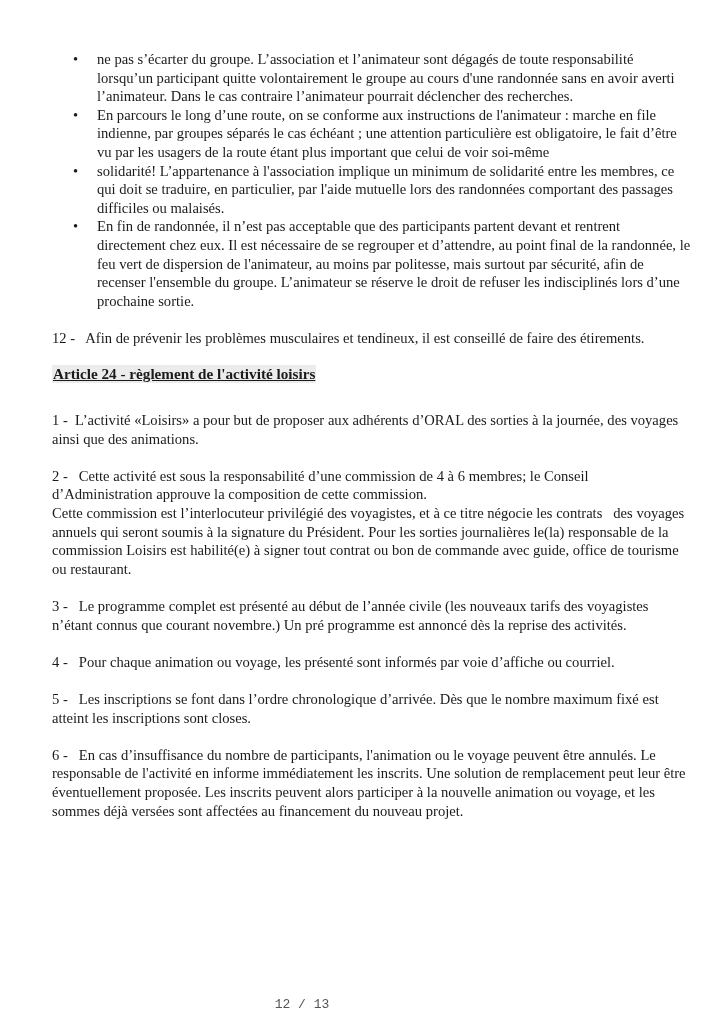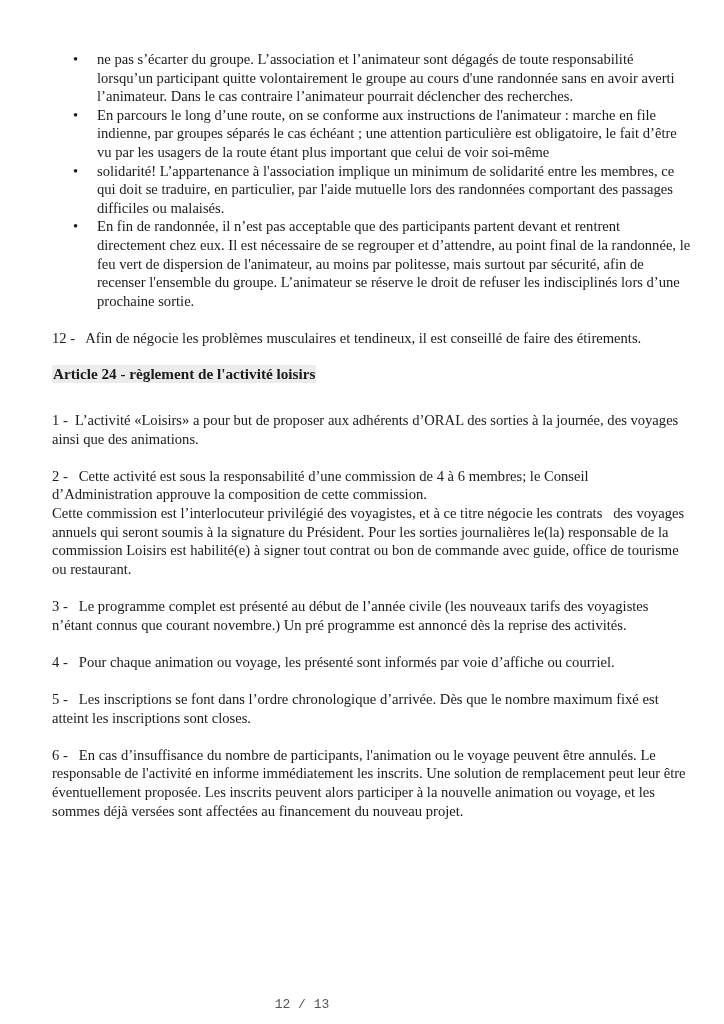--- a/index.html
+++ b/index.html
@@ -5,37 +5,37 @@
   html, body { margin:0; padding:0; background:#ffffff; }
   body { width:724px; height:1024px; position:relative; overflow:hidden;
          font-family:"Liberation Serif", serif; color:#1a1a1a; }
   .page { position:absolute; left:52px; top:50px; width:640px;
           font-size:14.6px; line-height:18.6px; }
   ul.bullets { list-style:none; margin:0; padding:0 0 0 45px; }
   ul.bullets li { position:relative; }
   ul.bullets li .dot { position:absolute; left:-24px; top:0; }
   .para { margin:18.6px 0 0 0; }
   .para .num { white-space:pre; }
-  .heading { display:inline-block; margin-top:17px; font-weight:bold; 
+  .heading { display:inline-block; margin-top:17px; font-weight:bold; text-decoration:underline;
              background:#ececec; font-size:15.2px; padding:0 1px; }
   .footer { position:absolute; top:997px; left:0; width:604px; text-align:center;
             font-family:"Liberation Mono", monospace; font-size:13px; color:#555; }
 </style>
 </head>
 <body>
 
 <div class="page">
   <ul class="bullets">
     <li><span class="dot">•</span><span>ne pas s’écarter du groupe. L’association et l’animateur sont dégagés de toute responsabilité lorsqu’un participant quitte volontairement le groupe au cours d'une randonnée sans en avoir averti l’animateur. Dans le cas contraire l’animateur pourrait déclencher des recherches.</span></li>
     <li><span class="dot">•</span><span>En parcours le long d’une route, on se conforme aux instructions de l'animateur : marche en file indienne, par groupes séparés le cas échéant ; une attention particulière est obligatoire, le fait d’être vu par les usagers de la route étant plus important que celui de voir soi-même</span></li>
     <li><span class="dot">•</span><span>solidarité! L’appartenance à l'association implique un minimum de solidarité entre les membres, ce qui doit se traduire, en particulier, par l'aide mutuelle lors des randonnées comportant des passages difficiles ou malaisés.</span></li>
     <li><span class="dot">•</span><span>En fin de randonnée, il n’est pas acceptable que des participants partent devant et rentrent directement chez eux. Il est nécessaire de se regrouper et d’attendre, au point final de la randonnée, le feu vert de dispersion de l'animateur, au moins par politesse, mais surtout par sécurité, afin de recenser l'ensemble du groupe. L’animateur se réserve le droit de refuser les indisciplinés lors d’une prochaine sortie.</span></li>
   </ul>
 
-  <p class="para"><span class="num">12 -   </span><span>Afin de négocie les problèmes musculaires et tendineux, il est conseillé de faire des étirements.</span></p>
+  <p class="para"><span class="num">12 -   </span><span>Afin de prévenir les problèmes musculaires et tendineux, il est conseillé de faire des étirements.</span></p>
 
   <div class="heading">Article 24 - règlement de l'activité loisirs</div>
 
   <p class="para" style="margin-top:28px"><span class="num">1 -  </span><span>L’activité «Loisirs» a pour but de proposer aux adhérents d’ORAL des sorties à la journée, des voyages ainsi que des animations.</span></p>
   <p class="para"><span class="num">2 -   </span><span>Cette activité est sous la responsabilité d’une commission de 4 à 6 membres; le Conseil d’Administration approuve la composition de cette commission.</span><br><span style="white-space:pre-wrap">Cette commission est l’interlocuteur privilégié des voyagistes, et à ce titre négocie les contrats   des voyages annuels qui seront soumis à la signature du Président. Pour les sorties journalières le(la) responsable de la commission Loisirs est habilité(e) à signer tout contrat ou bon de commande avec guide, office de tourisme ou restaurant.</span></p>
   <p class="para"><span class="num">3 -   </span><span>Le programme complet est présenté au début de l’année civile (les nouveaux tarifs des voyagistes n’étant connus que courant novembre.) Un pré programme est annoncé dès la reprise des activités.</span></p>
   <p class="para"><span class="num">4 -   </span><span>Pour chaque animation ou voyage, les présenté sont informés par voie d’affiche ou courriel.</span></p>
   <p class="para"><span class="num">5 -   </span><span>Les inscriptions se font dans l’ordre chronologique d’arrivée. Dès que le nombre maximum fixé est atteint les inscriptions sont closes.</span></p>
   <p class="para"><span class="num">6 -   </span><span>En cas d’insuffisance du nombre de participants, l'animation ou le voyage peuvent être annulés. Le responsable de l'activité en informe immédiatement les inscrits. Une solution de remplacement peut leur être éventuellement proposée. Les inscrits peuvent alors participer à la nouvelle animation ou voyage, et les sommes déjà versées sont affectées au financement du nouveau projet.</span></p>
 </div>

